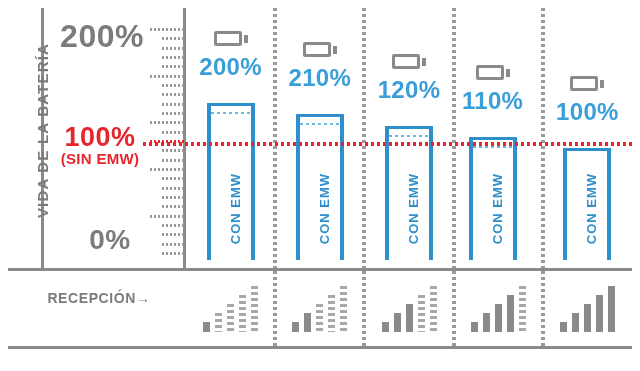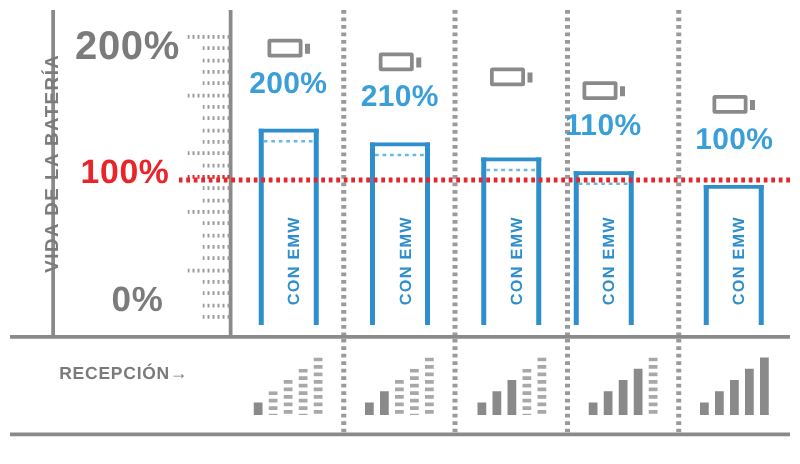--- a/index.html
+++ b/index.html
@@ -131,20 +131,21 @@
 
   <div class="vline axis-left"></div>
   <div class="vline axis-plot"></div>
   <div class="hline axis-base"></div>
   <div class="hline axis-bottom"></div>
 
   <div class="side-label">VIDA DE LA BATERÍA</div>
 
   <div class="scale-lab lab200">200%</div>
   <div class="scale-lab lab100">100%</div>
+  <div class="scale-lab lab100sub">(SIN EMW)</div>
   <div class="scale-lab lab0">0%</div>
 
   <div id="ruler">
       <div class="tick major" style="top: -2.84217e-14px;"></div>
       <div class="tick minor" style="top: 9.33333px;"></div>
       <div class="tick minor" style="top: 18.6667px;"></div>
       <div class="tick minor" style="top: 28px;"></div>
       <div class="tick minor" style="top: 37.3333px;"></div>
       <div class="tick major" style="top: 46.6667px;"></div>
       <div class="tick minor" style="top: 56px;"></div>
@@ -192,27 +193,28 @@
           <div class="bar-dotfill" style="height: 33.6px;"></div>
           <div class="con-emw" style="width: 96px; left: -24px; top: 83.6px;">CON EMW</div>
         </div>
       </div>
       <div class="sep" style="left: 176.4px;"></div>
       <div class="col" style="left: 178.4px; width: 89.2px;">
         <div class="bat-icon" style="left: 27.6px; top: 45.6px;">
           <div class="bat-body"></div>
           <div class="bat-nub"></div>
         </div>
+        <div class="pct" style="left: -0.4px; top: 67.6px;">120%</div>
         <div class="bar" style="left: 20.6px; top: 117.6px; width: 48px; height: 134.4px;">
           <div class="bar-dotfill" style="height: 22.4px;"></div>
           <div class="con-emw" style="width: 96px; left: -24px; top: 72.4px;">CON EMW</div>
         </div>
       </div>
       <div class="sep" style="left: 265.6px;"></div>
-      <div class="col" style="left: 252px; width: 89.2px;">
+      <div class="col" style="left: 262px; width: 89.2px;">
         <div class="bat-icon" style="left: 27.6px; top: 56.8px;">
           <div class="bat-body"></div>
           <div class="bat-nub"></div>
         </div>
         <div class="pct" style="left: -0.4px; top: 78.8px;">110%</div>
         <div class="bar" style="left: 20.6px; top: 128.8px; width: 48px; height: 123.2px;">
           <div class="bar-dotfill" style="height: 11.2px;"></div>
           <div class="con-emw" style="width: 96px; left: -24px; top: 61.2px;">CON EMW</div>
         </div>
       </div>

